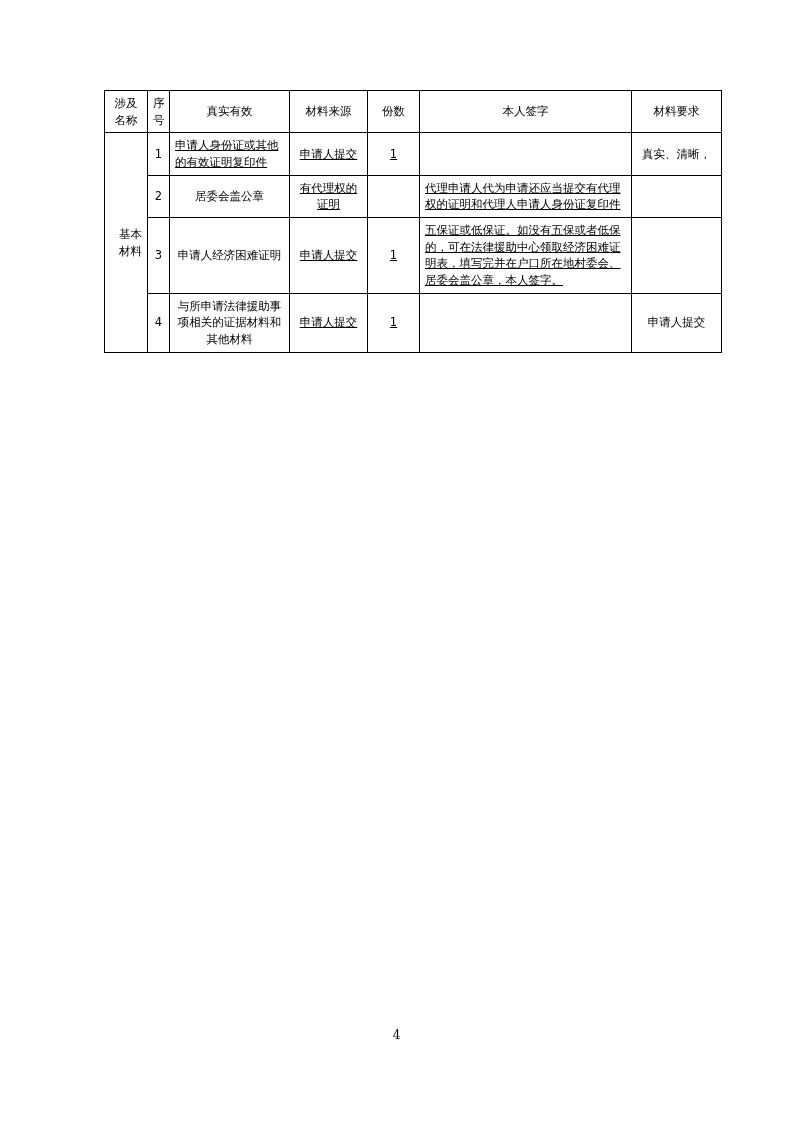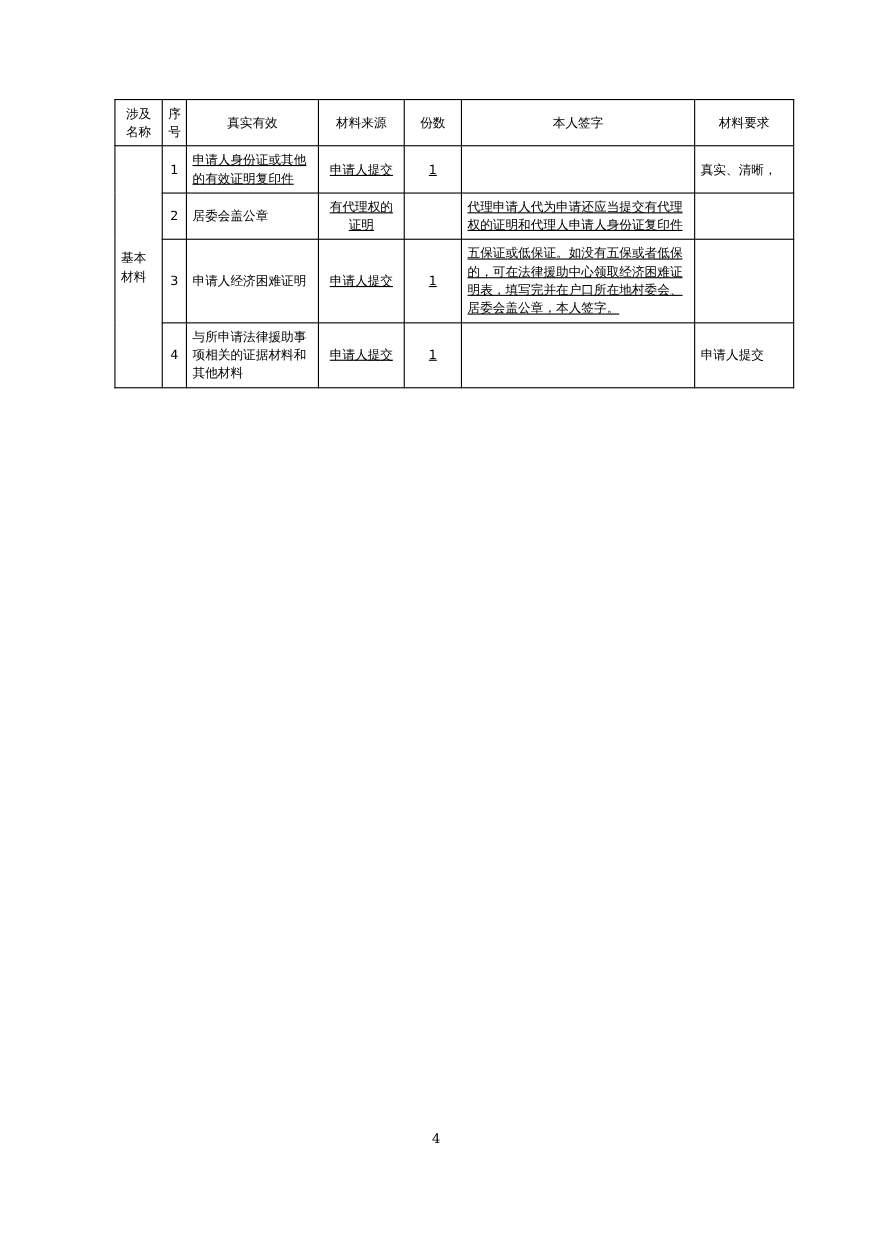--- a/index.html
+++ b/index.html
@@ -61,30 +61,30 @@
   .hdr-narrow {
     line-height: 1.25;
     border-radius: 10px;
   }
   .cell-center {
     text-align: center;
     vertical-align: middle;
     text-decoration: underline;
   }
   .cell-left {
-    text-align: left;
+    text-align: center;
     vertical-align: middle;
   }
   .cell-top-left {
     text-align: left;
     vertical-align: top;
     text-decoration: underline;
   }
   .rowspan-label {
-    text-align: left;
+    text-align: right;
     vertical-align: middle;
     line-height: 1.4;
   }
   .num {
     text-align: center;
     vertical-align: middle;
   }
   .pagenum {
     position: absolute;
     left: 0;

